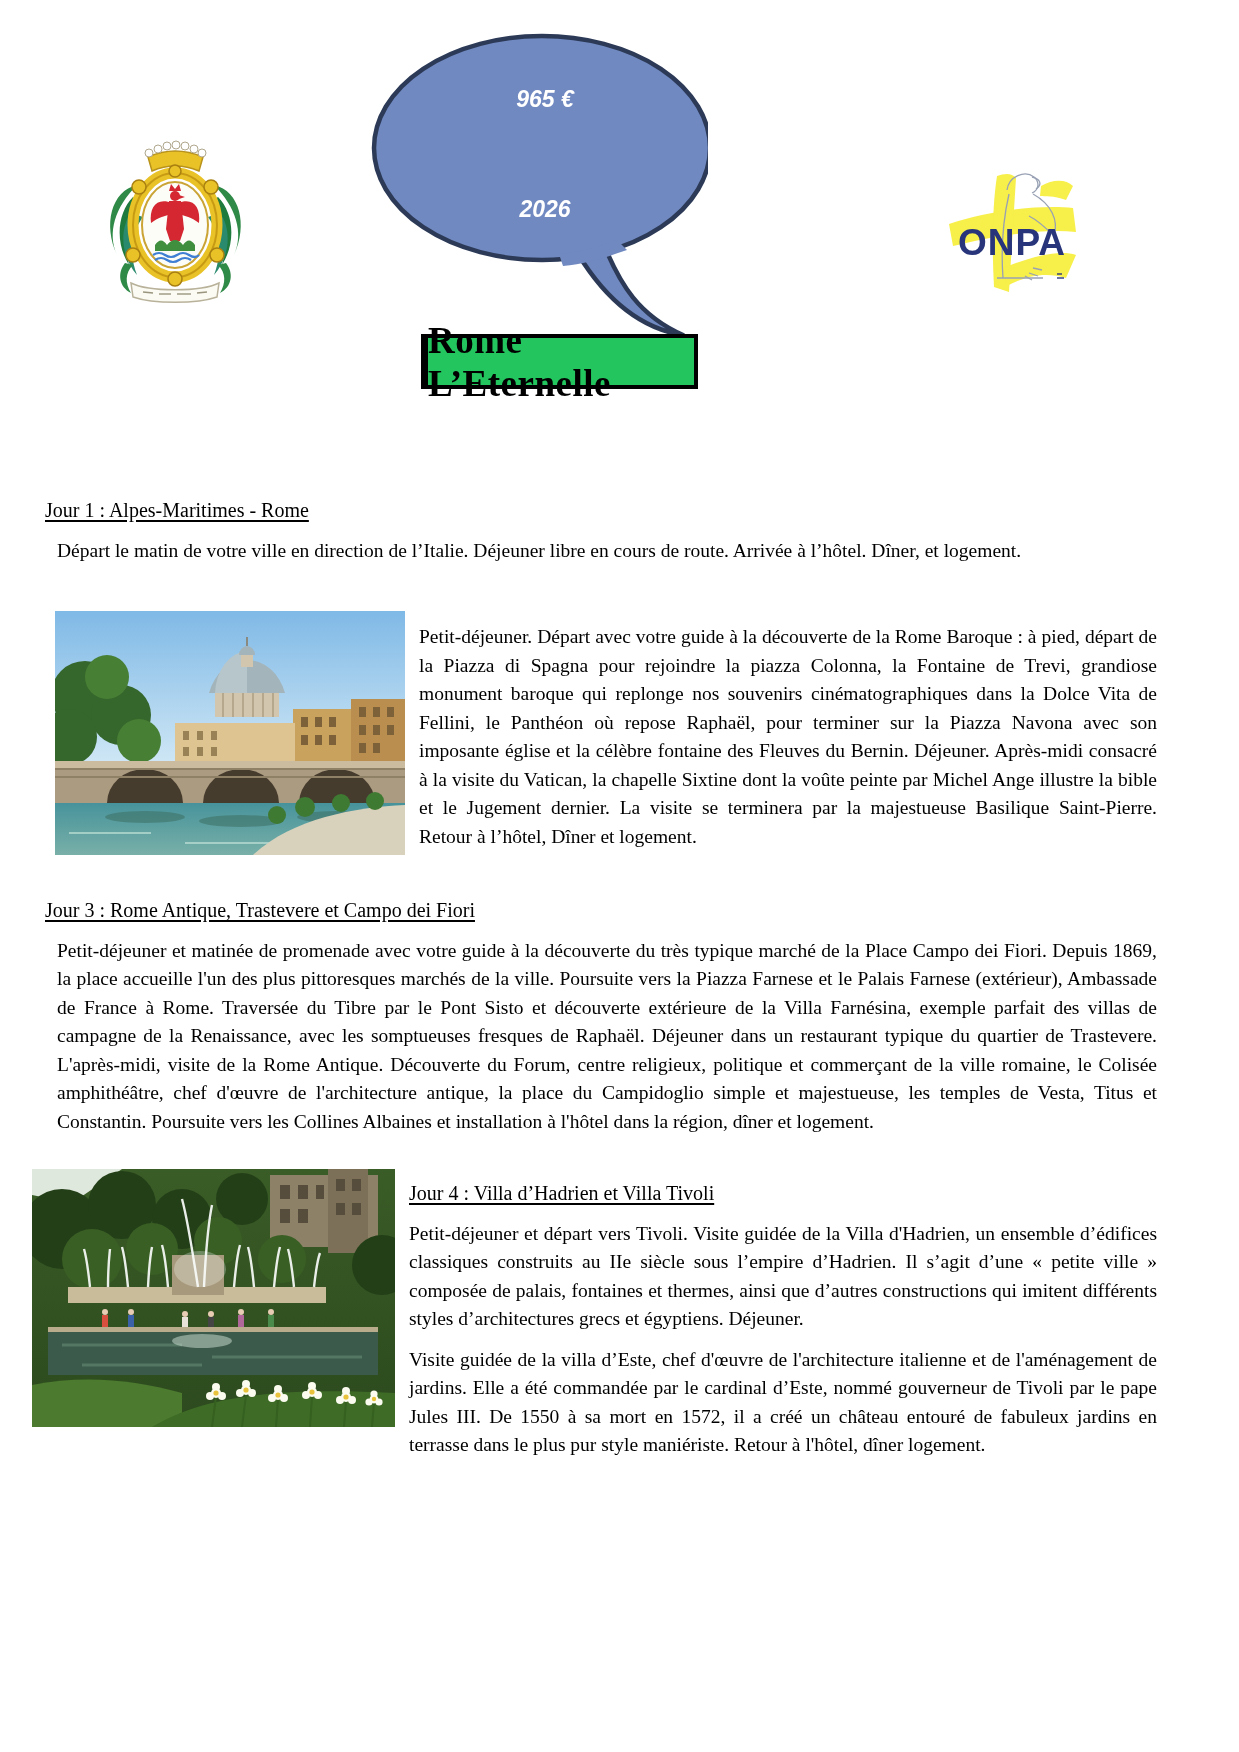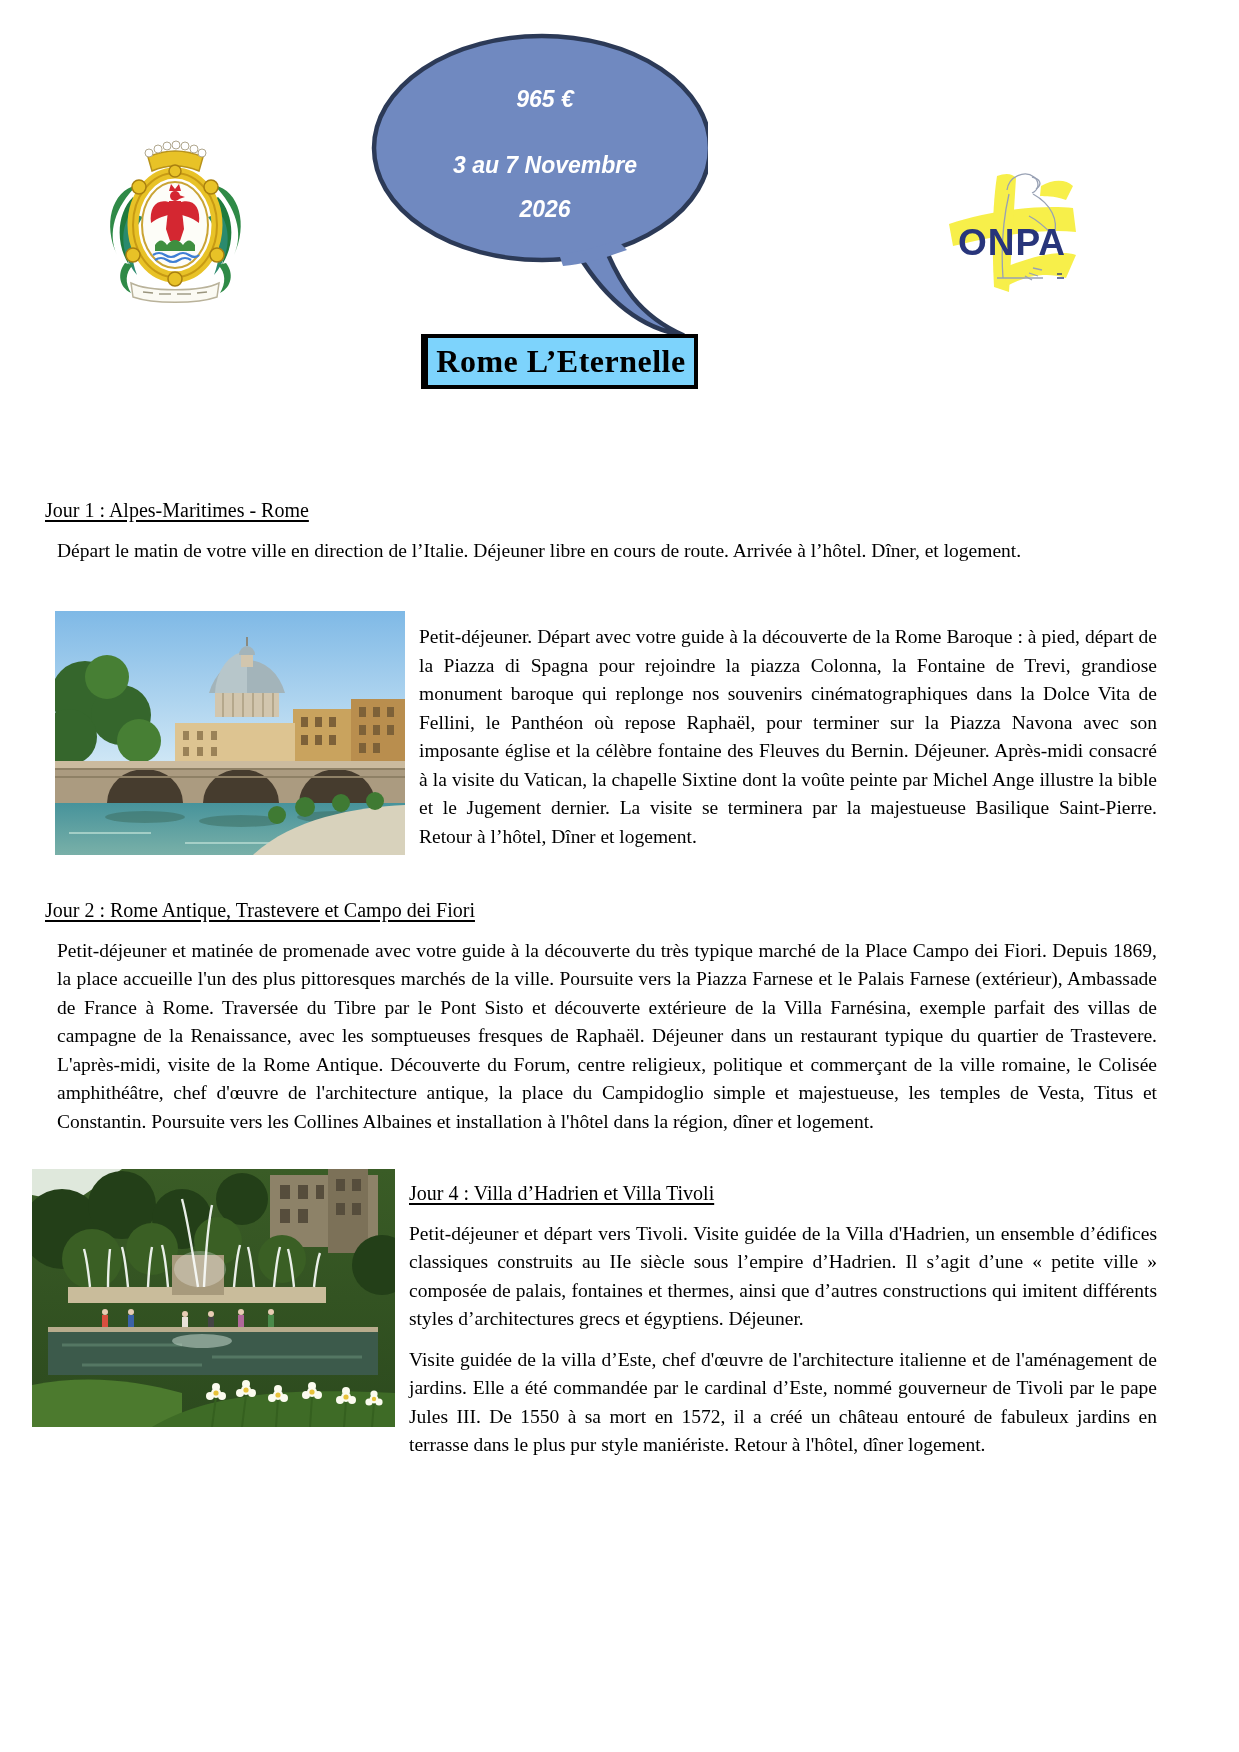--- a/index.html
+++ b/index.html
@@ -20,23 +20,23 @@
     position:absolute;left:0;width:340px;text-align:center;
     font-family:"Liberation Sans", sans-serif;
     font-weight:bold;font-style:italic;color:#fff;font-size:23px;
     padding-left:14px;box-sizing:border-box;
   }
   #bubble-price{top:58px;}
   #bubble-dates1{top:124px;}
   #bubble-dates2{top:168px;}
   #title-box{
     position:absolute;left:421px;top:334px;width:266px;height:47px;
-    border:4px solid #000;border-left-width:7px;background:#7dd3fc;
+    border:4px solid #000;border-left-width:7px;background:#22c55e;
     display:flex;align-items:center;justify-content:center;
-    font-weight:bold;font-size:32px;letter-spacing:0.5px;
+    font-weight:bold;font-size:37px;letter-spacing:0.5px;
   }
   
   #content{
     position:absolute;left:45px;top:496px;width:1124px;
     font-size:19.5px;line-height:28.5px;text-align:justify;
   }
   .day-heading{
     font-weight:normal;font-size:20px;
     text-decoration:underline;text-decoration-thickness:2px;text-underline-offset:3px;
   }
@@ -121,21 +121,20 @@
     </svg>
   </div>
 
   <div id="bubble">
     <svg viewBox="0 0 340 315" width="340" height="315">
       <path d="M234,212 C252,258 272,288 315,307 C276,301 240,275 210,226 Z" fill="#7089c0" stroke="#2c3a57" stroke-width="4.5" stroke-linejoin="round"></path>
       <ellipse cx="174" cy="120" rx="168" ry="112" fill="#7089c0" stroke="#2c3a57" stroke-width="4.5"></ellipse>
       <path d="M249,212 C228,220 212,224 191,226 L195,238 C218,236 236,230 259,222 Z" fill="#7089c0"></path>
     </svg>
     <div class="bubble-text" id="bubble-price">965 €</div>
-    <div class="bubble-text" id="bubble-dates1">3 au 7 Novembre</div>
     <div class="bubble-text" id="bubble-dates2">2026</div>
   </div>
 
   <div id="onpa">
     <svg viewBox="0 0 135 142" width="135" height="142">
       <g fill="#f7ee3b" opacity="0.92">
         <path d="M4,66 C40,54 92,46 128,50 L131,74 C92,70 40,80 8,88 Z"></path>
         <path d="M52,18 C60,15 67,15 71,20 L64,134 L49,129 C47,92 47,50 52,18 Z"></path>
         <path d="M58,110 C90,97 116,92 131,97 L121,120 C100,113 78,119 62,128 Z"></path>
         <path d="M96,28 C108,21 121,21 128,28 L121,42 C108,37 100,39 95,38 Z"></path>
@@ -265,21 +264,21 @@
               <circle cx="286" cy="192" r="9"></circle>
               <circle cx="320" cy="190" r="9"></circle>
               <circle cx="222" cy="204" r="9"></circle>
           </g>
         </svg>
       </span>
       <p class="day-par">Petit-déjeuner. Départ avec votre guide à la découverte de la Rome Baroque : à pied, départ de la Piazza di Spagna pour rejoindre la piazza Colonna, la Fontaine de Trevi, grandiose monument baroque qui replonge nos souvenirs cinématographiques dans la Dolce Vita de Fellini, le Panthéon où repose Raphaël, pour terminer sur la Piazza Navona avec son imposante église et la célèbre fontaine des Fleuves du Bernin. Déjeuner. Après-midi consacré à la visite du Vatican, la chapelle Sixtine dont la voûte peinte par Michel Ange illustre la bible et le Jugement dernier. La visite se terminera par la majestueuse Basilique Saint-Pierre. Retour à l’hôtel, Dîner et logement.</p>
     </div>
 
     <div class="sec3">
-      <div class="day-heading">Jour 2 : Rome Antique, Trastevere et Campo dei Fiori</div>
+      <div class="day-heading">Jour 3 : Rome Antique, Trastevere et Campo dei Fiori</div>
       <p class="day-par">Petit-déjeuner et matinée de promenade avec votre guide à la découverte du très typique marché de la Place Campo dei Fiori. Depuis 1869, la place accueille l'un des plus pittoresques marchés de la ville. Poursuite vers la Piazza Farnese et le Palais Farnese (extérieur), Ambassade de France à Rome. Traversée du Tibre par le Pont Sisto et découverte extérieure de la Villa Farnésina, exemple parfait des villas de campagne de la Renaissance, avec les somptueuses fresques de Raphaël. Déjeuner dans un restaurant typique du quartier de Trastevere. L'après-midi, visite de la Rome Antique. Découverte du Forum, centre religieux, politique et commerçant de la ville romaine, le Colisée amphithéâtre, chef d'œuvre de l'architecture antique, la place du Campidoglio simple et majestueuse, les temples de Vesta, Titus et Constantin. Poursuite vers les Collines Albaines et installation à l'hôtel dans la région, dîner et logement.</p>
     </div>
 
     <div class="sec4">
       <span class="photo photo-j4">
         <svg viewBox="0 0 363 258" preserveAspectRatio="none">
           <defs>
             <linearGradient id="fol" x1="0" y1="0" x2="0" y2="1">
               <stop offset="0" stop-color="#3a5c26"></stop>
                 <stop offset="1" stop-color="#2c4a1e"></stop>

